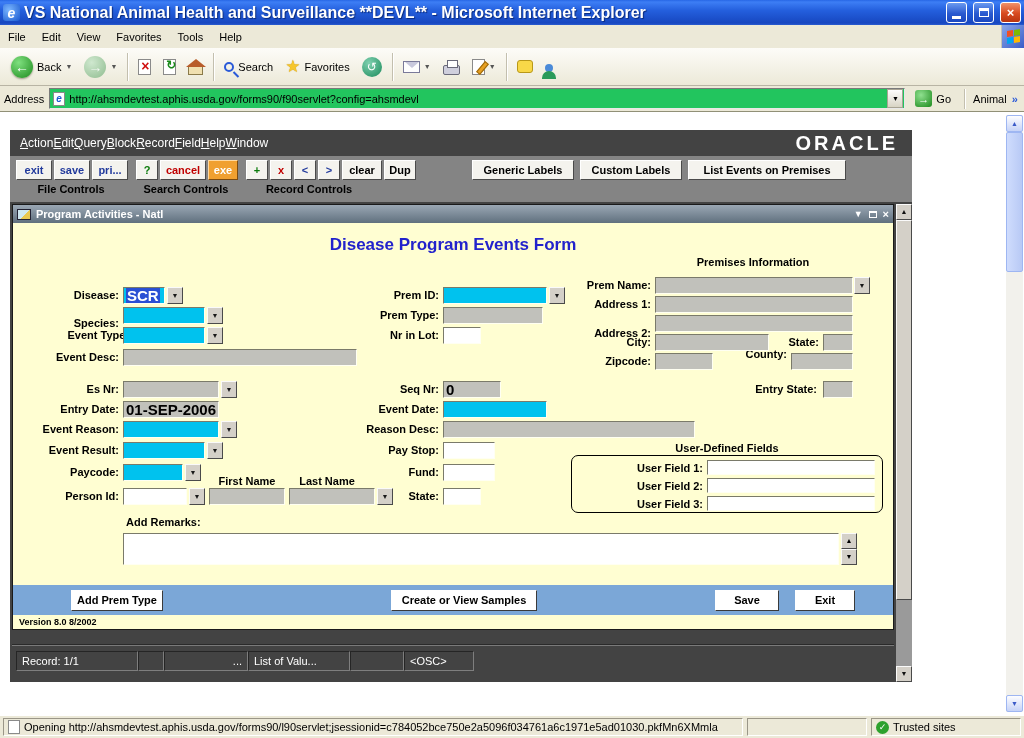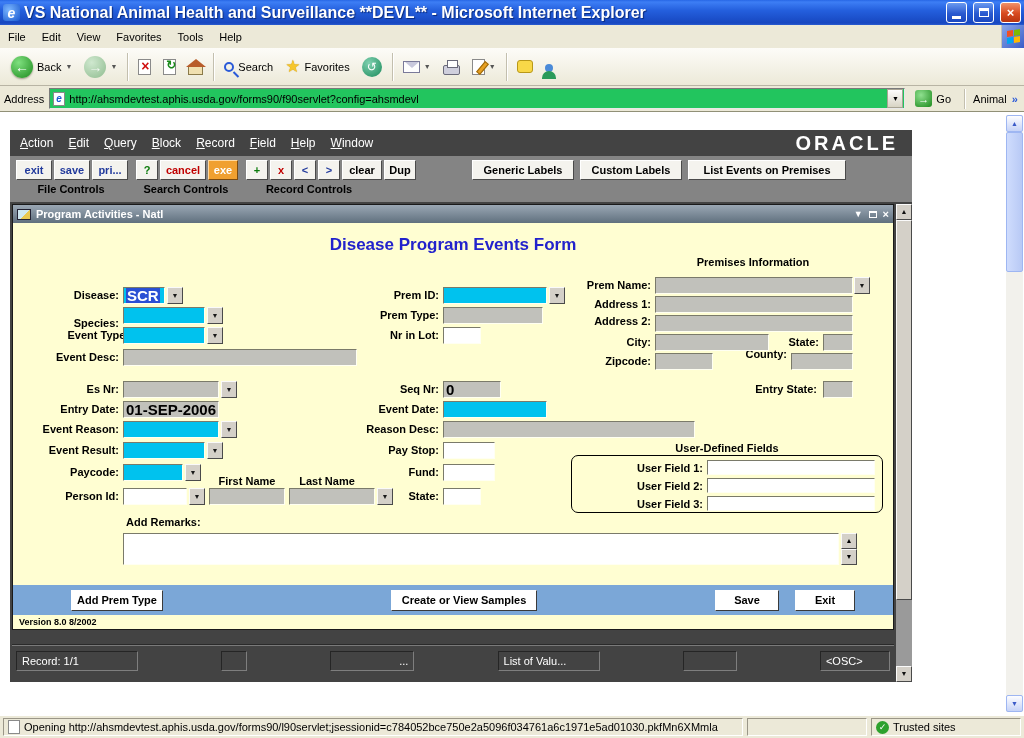--- a/index.html
+++ b/index.html
@@ -57,21 +57,21 @@
 .addr-url{flex:1;white-space:nowrap;overflow:hidden;}
 .addr-dd{width:16px;height:19px;background:linear-gradient(#fdfdfd,#d8d4c4);border:1px solid #a8a494;display:flex;align-items:center;justify-content:center;font-size:7px;}
 .go-arrow{width:17px;height:17px;border-radius:3px;background:radial-gradient(circle at 35% 30%,#8fe08f,#1d8a1d);color:#fff;display:inline-flex;align-items:center;justify-content:center;font-weight:bold;font-size:11px;}
 .links-ch{color:#2a5ad8;font-weight:bold;}
 
 
 .content{position:absolute;top:112px;left:0;width:1024px;height:603px;background:#fff;}
 
 
 .applet{position:absolute;left:10px;top:18px;width:902px;height:552px;background:#434343;}
-.o-menubar{position:absolute;top:0;left:0;width:902px;height:26px;display:flex;align-items:center;gap:15px;padding-left:10px;color:#fff;font-size:12px;}
+.o-menubar{position:absolute;top:0;left:0;width:902px;height:26px;display:flex;align-items:center;padding-left:10px;color:#fff;font-size:12px;}
 .o-menubar .mi{display:inline-block;}
 .o-menubar .mi::first-letter{text-decoration:underline;}
 .oracle-logo{position:absolute;right:14px;top:2px;font-size:20px;font-weight:bold;letter-spacing:3px;color:#fff;}
 .o-toolbar{position:absolute;top:26px;left:0;width:902px;height:46px;background:#848484;}
 .obtn{position:absolute;top:4px;height:20px;background:#f4f3ee;border:1px solid;border-color:#fff #4a4a4a #4a4a4a #fff;font-size:11px;font-weight:bold;text-align:center;line-height:18px;}
 .obtn.blue{color:#223A9C}.obtn.green{color:#0A7A0A}.obtn.red{color:#C00000}
 .obtn.orange{background:#F0A030;color:#fff;border-color:#ffd9a0 #7a4a10 #7a4a10 #ffd9a0;}
 .ogroup{position:absolute;top:27px;height:14px;font-weight:bold;text-align:center;color:#000;}
 
 
@@ -90,21 +90,21 @@
 .sel{background:#2A4FD4;color:#fff;padding:0 1px;font-weight:bold;}
 .dd{position:absolute;width:16px;height:17px;background:#d4d0c8;border:1px solid;border-color:#fafafa #4a4a4a #4a4a4a #fafafa;font-size:7px;text-align:center;line-height:15px;color:#1a1a1a;}
 .udbox{position:absolute;left:558px;top:232px;width:312px;height:58px;border:1px solid #000;border-radius:7px;}
 .spin{position:absolute;width:16px;height:16px;background:#d4d0c8;border:1px solid;border-color:#fafafa #4a4a4a #4a4a4a #fafafa;font-size:7px;text-align:center;line-height:14px;}
 .bluebar{position:absolute;left:0;top:362px;width:880px;height:30px;background:#7BA7D7;}
 .bbtn{position:absolute;top:5px;height:21px;background:#fff;border:1px solid;border-color:#fff #3a3a3a #3a3a3a #fff;font-weight:bold;text-align:center;line-height:19px;font-size:11px;}
 .version{position:absolute;left:6px;top:394px;font-size:9px;font-weight:bold;}
 
 
 .o-groove{position:absolute;left:2px;top:514px;width:882px;height:2px;border-top:1px solid #2a2a2a;border-bottom:1px solid #7a7a7a;}
-.ostatus{position:absolute;left:2px;top:519px;width:882px;height:25px;display:flex;padding:2px 4px;justify-content:space-between;}
+.ostatus{position:absolute;left:2px;top:519px;width:882px;height:25px;display:flex;padding:2px 4px;}
 .opanel{height:20px;border:1px solid;border-color:#252525 #7e7e7e #7e7e7e #252525;color:#fff;line-height:18px;padding:0 5px;white-space:nowrap;overflow:hidden;}
 
 
 .oscroll{position:absolute;left:886px;top:74px;width:16px;height:478px;background:#9a9a9a;}
 .osb{position:absolute;left:0;width:16px;height:16px;background:#d4d0c8;border:1px solid;border-color:#fafafa #4a4a4a #4a4a4a #fafafa;font-size:7px;text-align:center;line-height:14px;color:#111;}
 .othumb{position:absolute;left:0;top:16px;width:16px;height:380px;background:#d4d0c8;border:1px solid;border-color:#fafafa #4a4a4a #4a4a4a #fafafa;}
 
 
 .bscroll{position:absolute;right:1px;top:3px;width:17px;height:597px;background:#f2f1ec;}
 .xsb{position:absolute;left:0;width:17px;height:17px;background:linear-gradient(#fdfdff,#c6d3f7);border:1px solid #9eb6f2;border-radius:2px;color:#3a5ac8;font-size:7px;text-align:center;line-height:15px;}
@@ -325,21 +325,21 @@
         <div class="fld whitef" style="left:430px;top:104px;width:38px"></div>
         <div class="fld grayf bold" style="left:430px;top:158px;width:58px">0</div>
         <div class="fld cyan" style="left:430px;top:178px;width:104px"></div>
         <div class="fld grayf" style="left:430px;top:198px;width:252px"></div>
         <div class="fld whitef" style="left:430px;top:219px;width:52px"></div>
         <div class="fld whitef" style="left:430px;top:241px;width:52px"></div>
         <div class="fld whitef" style="left:430px;top:265px;width:38px"></div>
 
         <span class="flabel" style="left:538px;top:56px;width:100px">Prem Name:</span>
         <span class="flabel" style="left:538px;top:75px;width:100px">Address 1:</span>
-        <span class="flabel" style="left:538px;top:92px;width:100px">Address 2:</span>
+        <span class="flabel" style="left:538px;top:104px;width:100px">Address 2:</span>
         <span class="flabel" style="left:538px;top:113px;width:100px">City:</span>
         <span class="flabel" style="left:758px;top:113px;width:48px">State:</span>
         <span class="flabel" style="left:538px;top:132px;width:100px">Zipcode:</span>
         <span class="flabel" style="left:712px;top:125px;width:62px">County:</span>
         <span class="flabel" style="left:714px;top:160px;width:90px">Entry State:</span>
 
         <div class="fld grayf" style="left:642px;top:54px;width:198px"></div>
         <span class="dd" style="left:841px;top:54px">▼</span>
         <div class="fld grayf" style="left:642px;top:73px;width:198px"></div>
         <div class="fld grayf" style="left:642px;top:92px;width:198px"></div>

